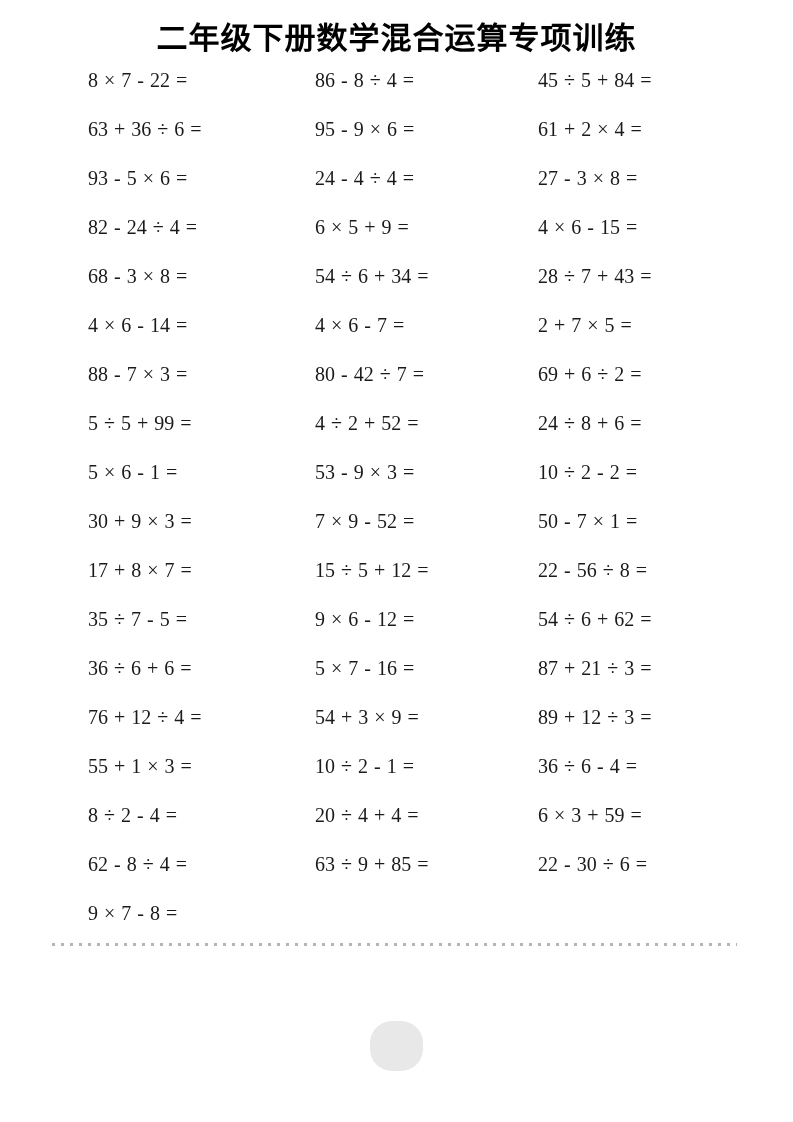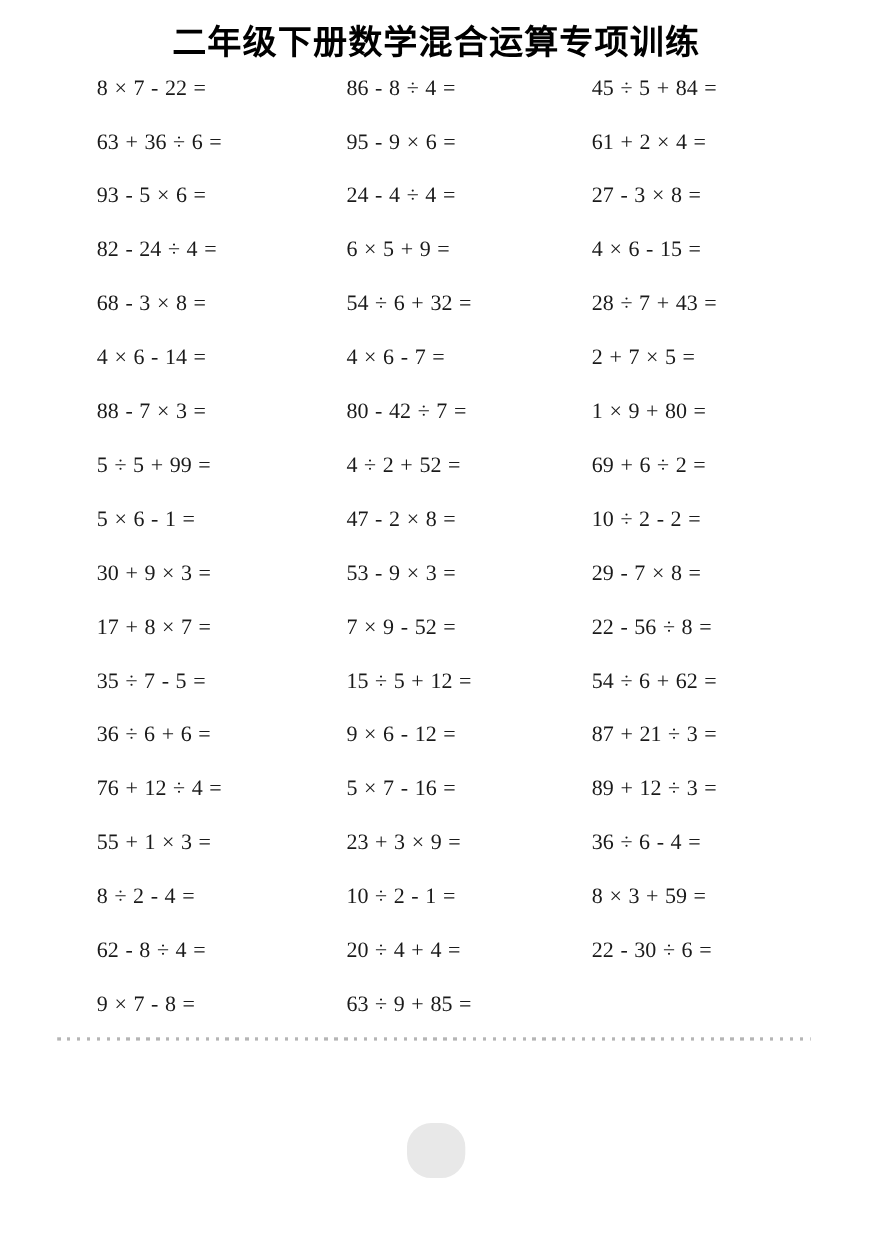--- a/index.html
+++ b/index.html
@@ -87,53 +87,52 @@
       <span class="math-problem">8 ÷ 2 - 4 =</span>
       <span class="math-problem">62 - 8 ÷ 4 =</span>
       <span class="math-problem">9 × 7 - 8 =</span>
     </div>
 
     <div class="problem-col">
       <span class="math-problem">86 - 8 ÷ 4 =</span>
       <span class="math-problem">95 - 9 × 6 =</span>
       <span class="math-problem">24 - 4 ÷ 4 =</span>
       <span class="math-problem">6 × 5 + 9 =</span>
-      <span class="math-problem">54 ÷ 6 + 32 =</span>
+      <span class="math-problem">54 ÷ 6 + 34 =</span>
       <span class="math-problem">4 × 6 - 7 =</span>
       <span class="math-problem">80 - 42 ÷ 7 =</span>
       <span class="math-problem">4 ÷ 2 + 52 =</span>
-      <span class="math-problem">47 - 2 × 8 =</span>
       <span class="math-problem">53 - 9 × 3 =</span>
       <span class="math-problem">7 × 9 - 52 =</span>
       <span class="math-problem">15 ÷ 5 + 12 =</span>
       <span class="math-problem">9 × 6 - 12 =</span>
       <span class="math-problem">5 × 7 - 16 =</span>
-      <span class="math-problem">23 + 3 × 9 =</span>
+      <span class="math-problem">54 + 3 × 9 =</span>
       <span class="math-problem">10 ÷ 2 - 1 =</span>
       <span class="math-problem">20 ÷ 4 + 4 =</span>
       <span class="math-problem">63 ÷ 9 + 85 =</span>
     </div>
 
     <div class="problem-col">
       <span class="math-problem">45 ÷ 5 + 84 =</span>
       <span class="math-problem">61 + 2 × 4 =</span>
       <span class="math-problem">27 - 3 × 8 =</span>
       <span class="math-problem">4 × 6 - 15 =</span>
       <span class="math-problem">28 ÷ 7 + 43 =</span>
       <span class="math-problem">2 + 7 × 5 =</span>
-      <span class="math-problem">1 × 9 + 80 =</span>
       <span class="math-problem">69 + 6 ÷ 2 =</span>
+      <span class="math-problem">24 ÷ 8 + 6 =</span>
       <span class="math-problem">10 ÷ 2 - 2 =</span>
-      <span class="math-problem">29 - 7 × 8 =</span>
+      <span class="math-problem">50 - 7 × 1 =</span>
       <span class="math-problem">22 - 56 ÷ 8 =</span>
       <span class="math-problem">54 ÷ 6 + 62 =</span>
       <span class="math-problem">87 + 21 ÷ 3 =</span>
       <span class="math-problem">89 + 12 ÷ 3 =</span>
       <span class="math-problem">36 ÷ 6 - 4 =</span>
-      <span class="math-problem">8 × 3 + 59 =</span>
+      <span class="math-problem">6 × 3 + 59 =</span>
       <span class="math-problem">22 - 30 ÷ 6 =</span>
     </div>
 
   </div>
 
   <div class="page-break-divider"></div>
 
   <div class="floating-action-button"></div>
 
 </div>

